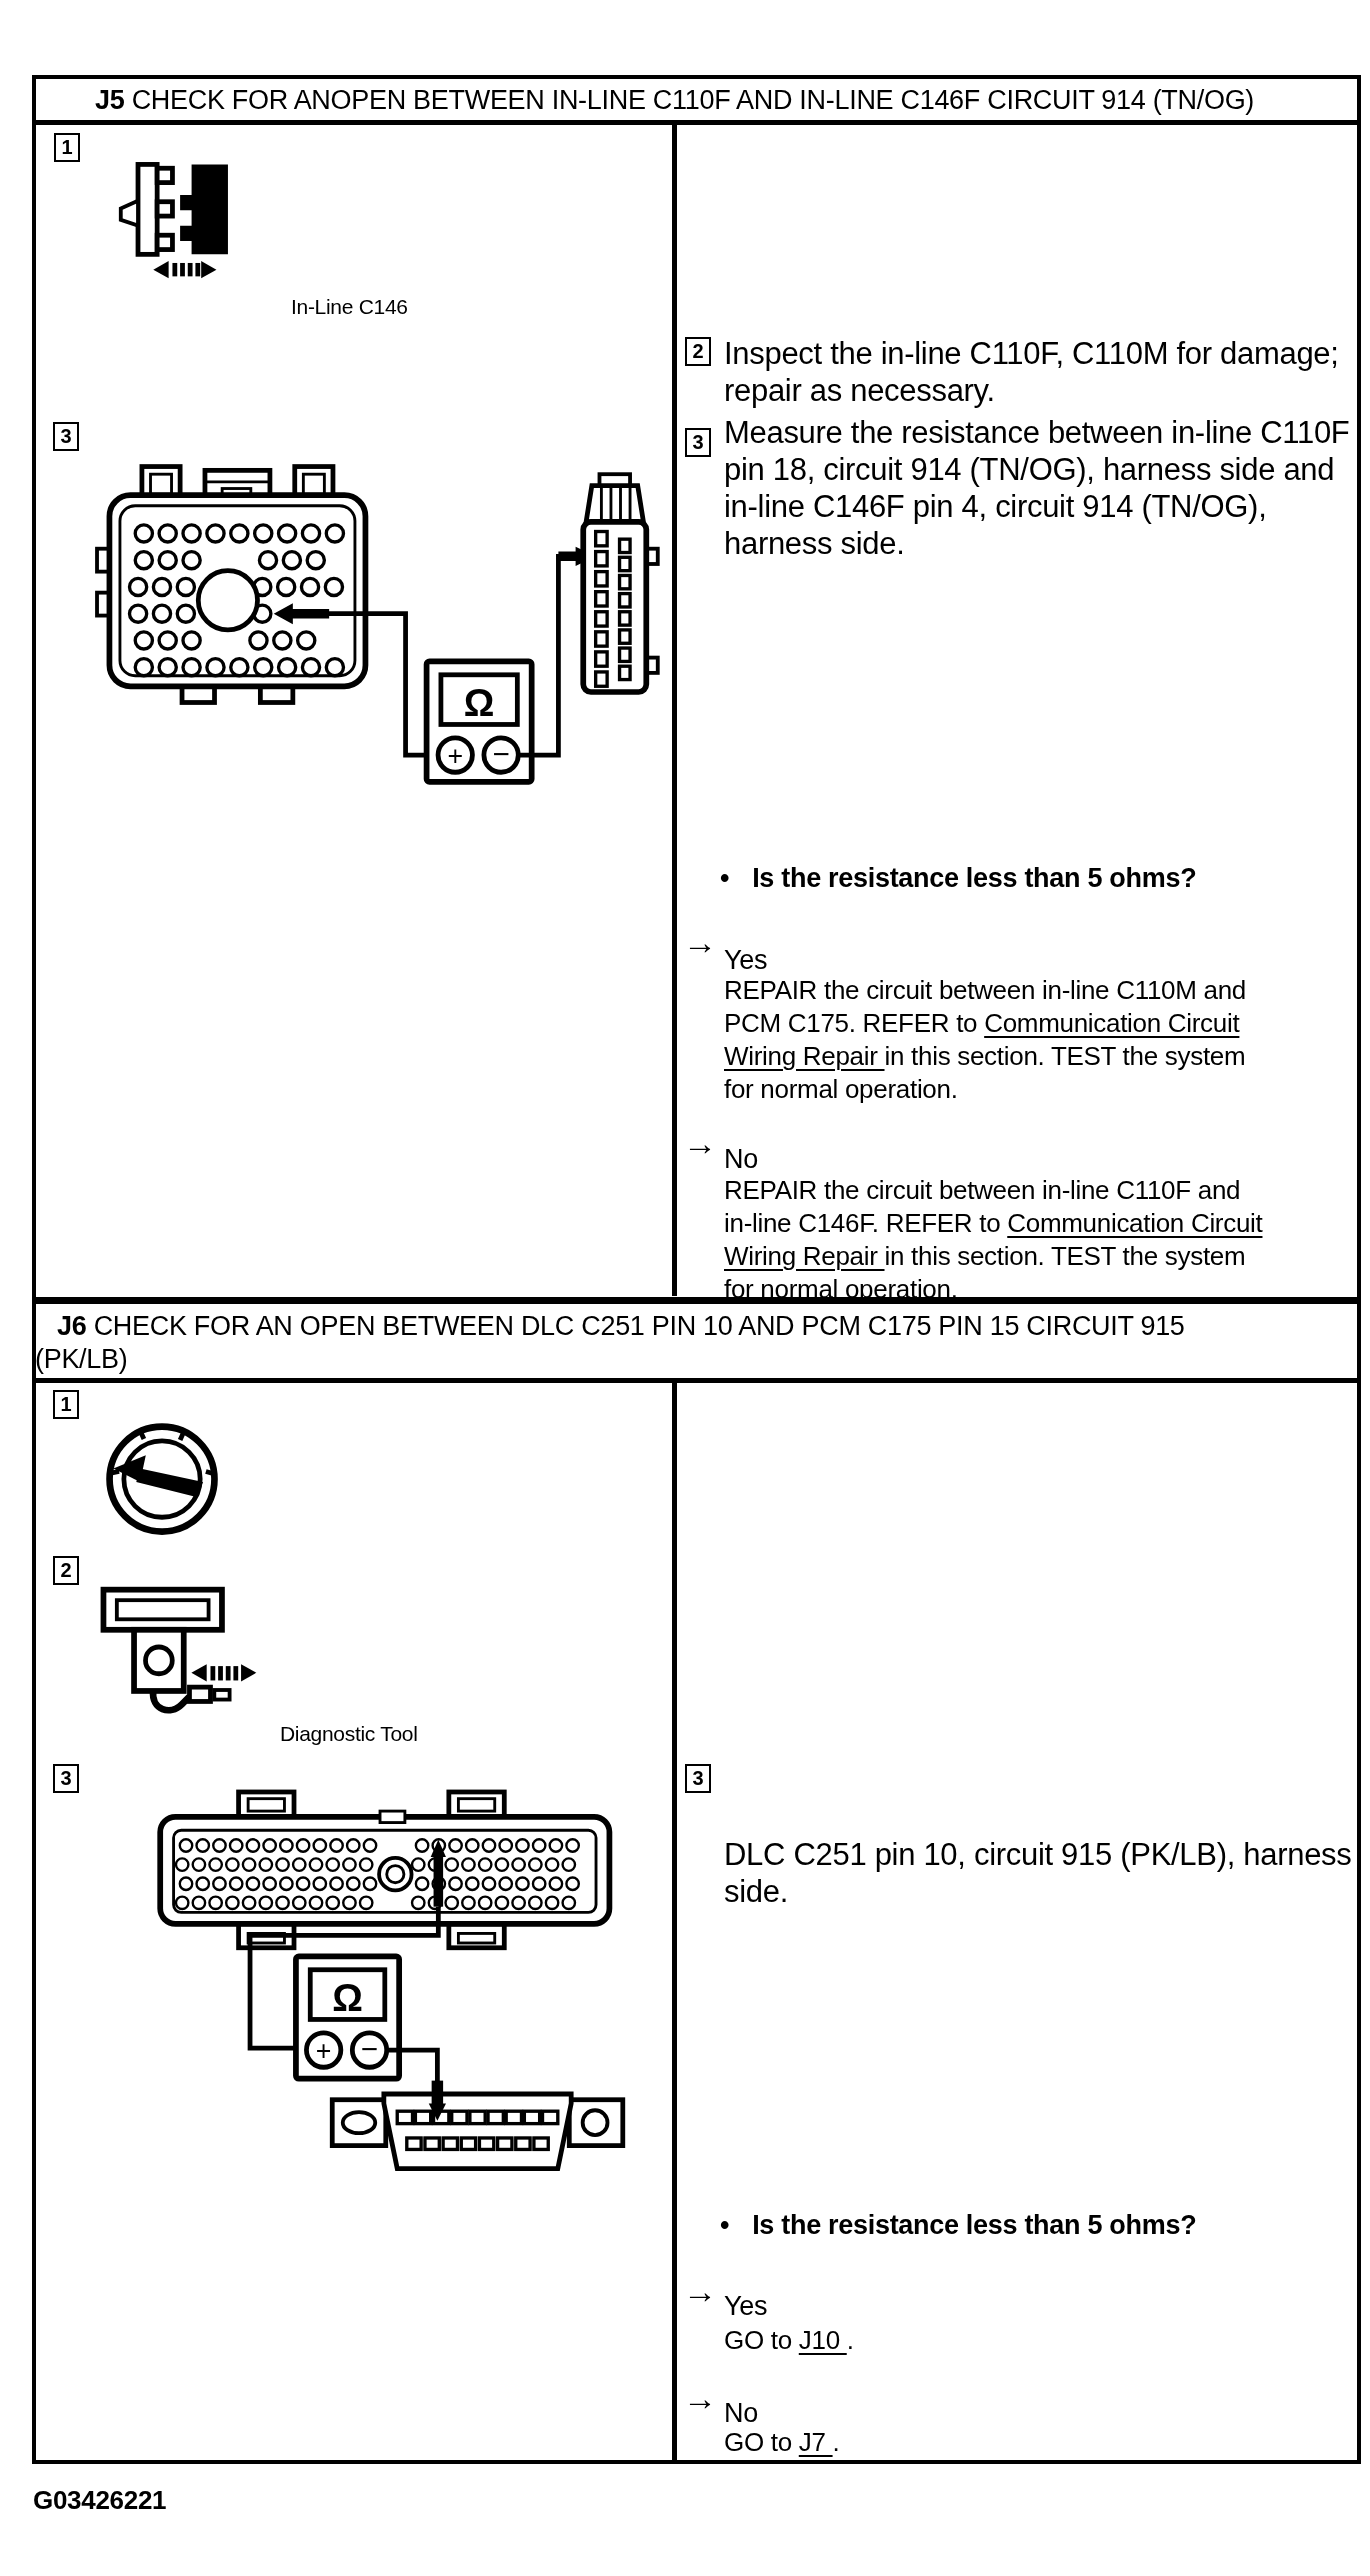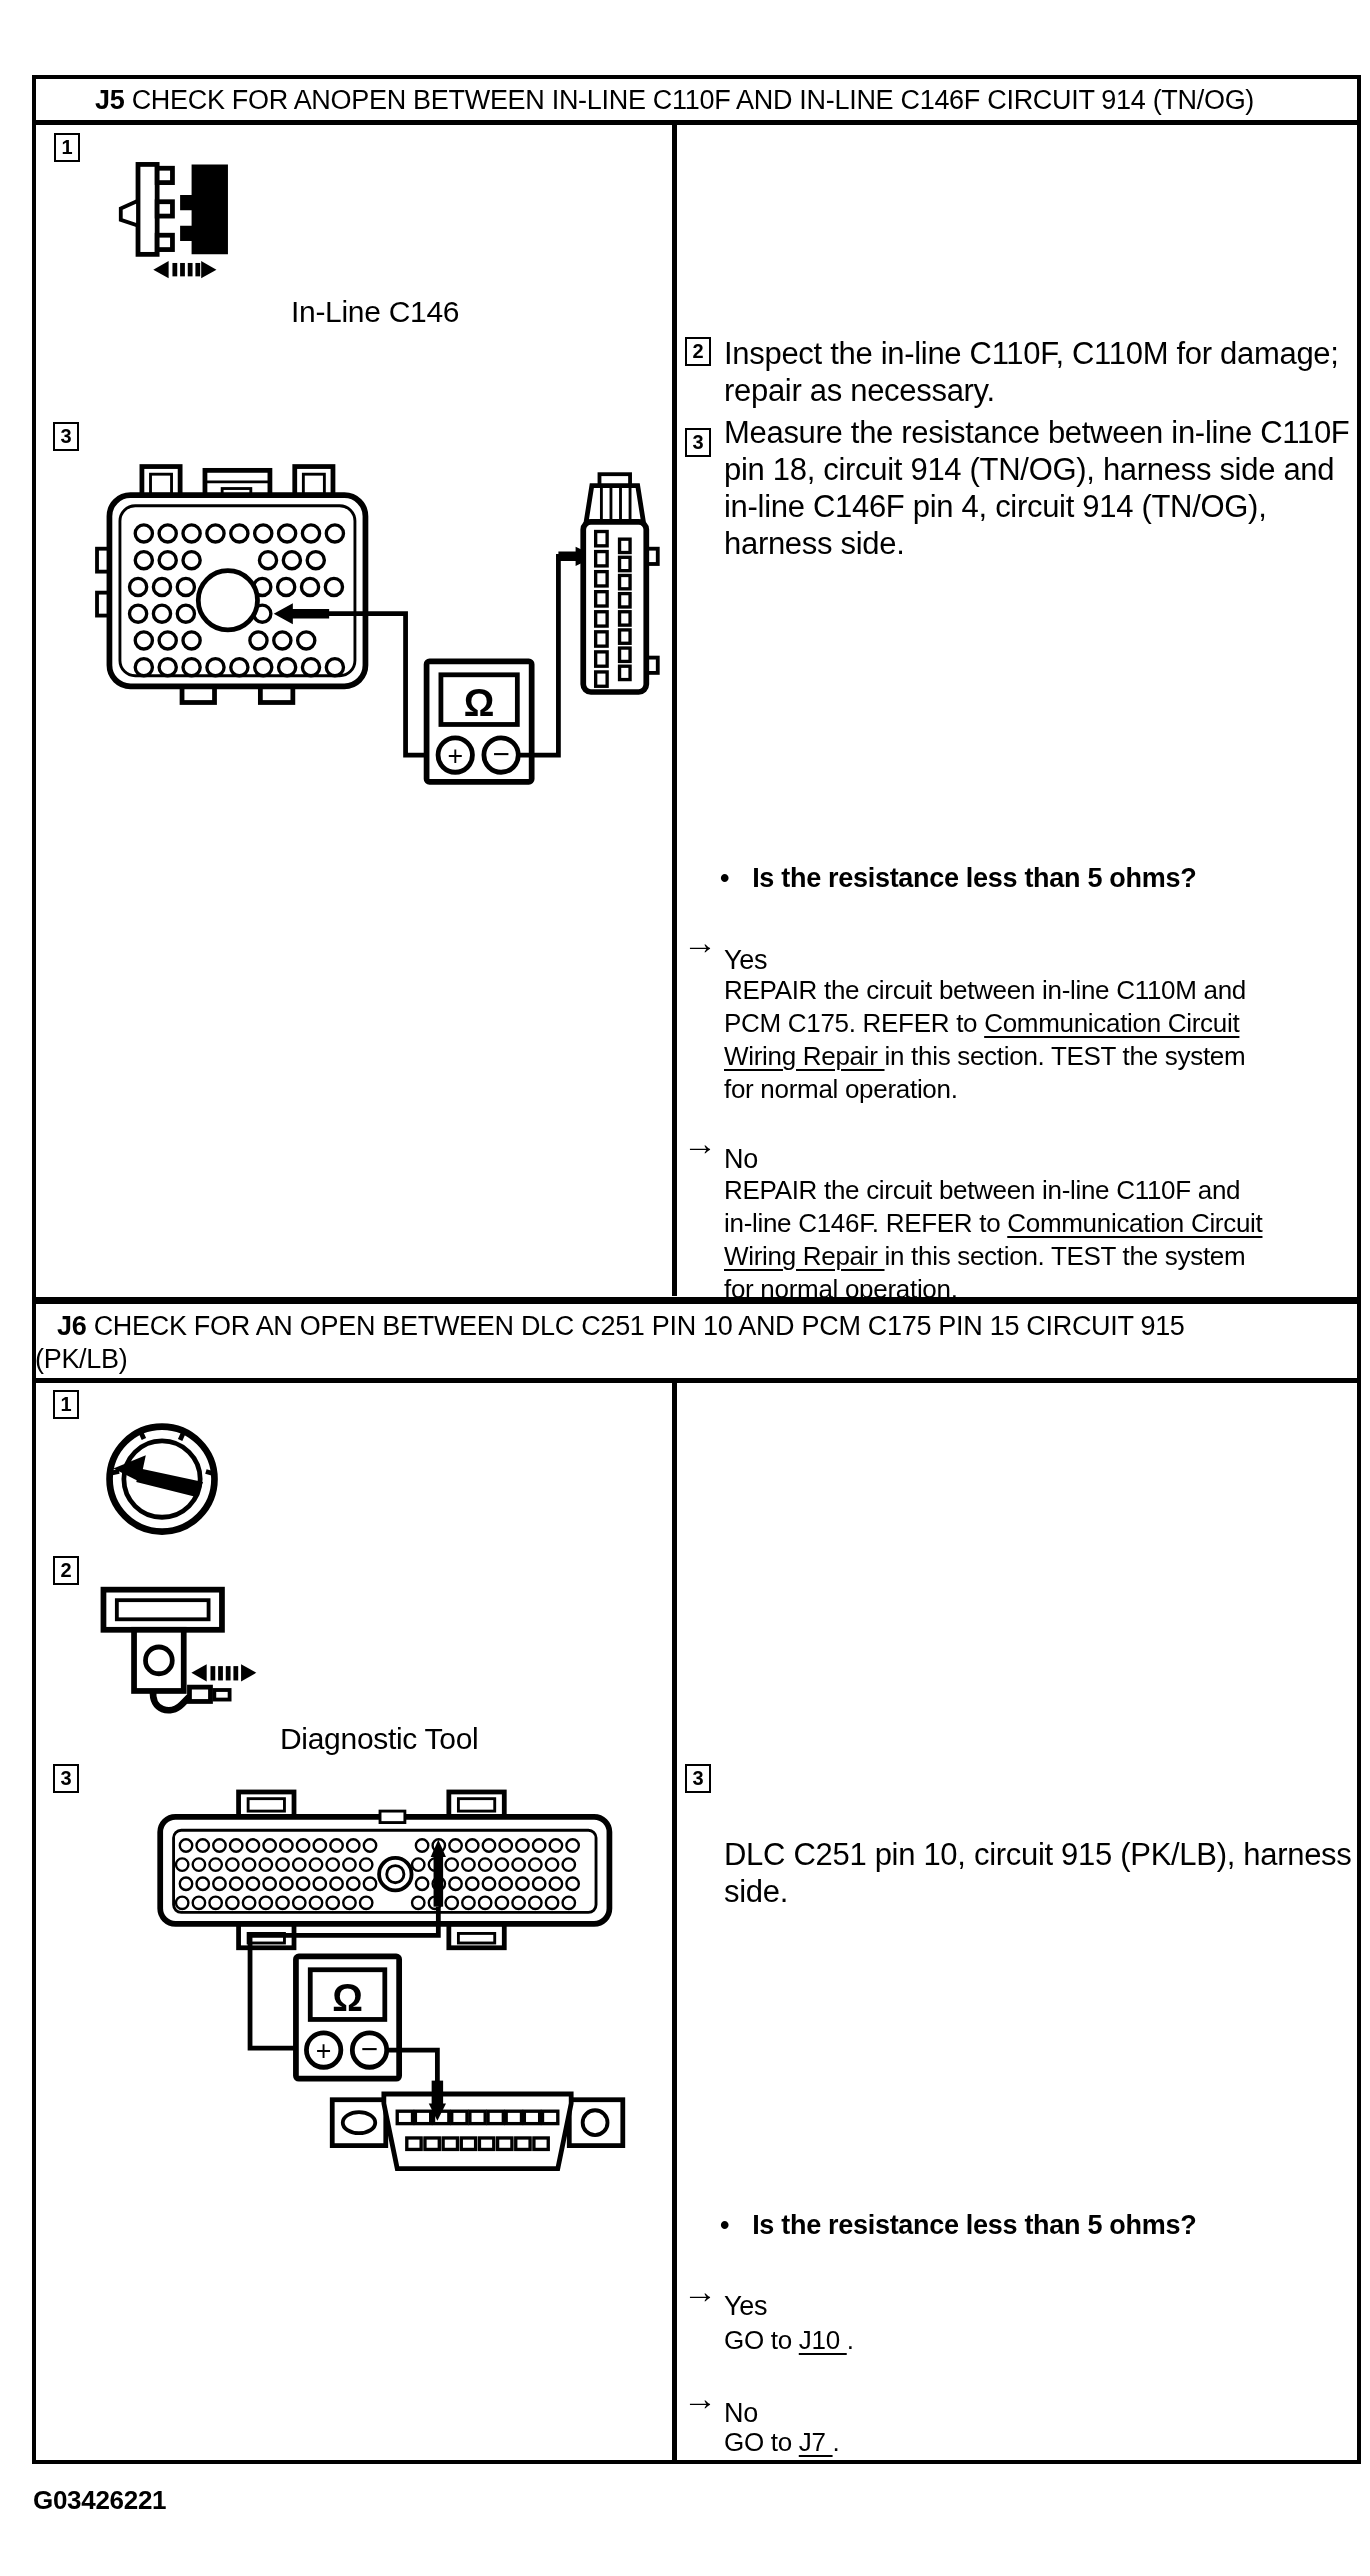--- a/index.html
+++ b/index.html
@@ -18,21 +18,21 @@
   .u{text-decoration:underline;text-decoration-thickness:1.9px;text-underline-offset:3.8px;}
   .stepbox{
     position:absolute;width:26px;height:29px;border:2.9px solid #000;box-sizing:border-box;
     display:flex;align-items:center;justify-content:center;
     font-size:20px;font-weight:bold;background:#fff;
   }
   .arrow{position:absolute;font-size:34px;line-height:27px;letter-spacing:-1px;}
   .anslabel{position:absolute;font-size:27px;font-weight:normal;letter-spacing:-0.3px;}
   .qrow{position:absolute;font-size:27px;font-weight:bold;letter-spacing:-0.3px;white-space:nowrap;}
   .qrow .dot{margin-right:23px;}
-  .caption{position:absolute;font-size:30px;letter-spacing:-0.3px;white-space:nowrap;}
+  .caption{position:absolute;font-size:21px;letter-spacing:-0.3px;white-space:nowrap;}
   .figid{position:absolute;font-size:26px;font-weight:bold;letter-spacing:-0.3px;}
   svg{position:absolute;overflow:visible;}
   svg text{font-family:"Liberation Sans", sans-serif;}
 </style>
 </head>
 <body>
 
 <div class="abs" style="left:32px;top:75px;width:1329px;height:2389px;border:4.8px solid #000;box-sizing:border-box;"></div>
 <div class="hline" style="left:32px;top:120px;width:1329px;height:4.8px;"></div>
 <div class="vline" style="left:672px;top:125px;width:4.8px;height:1171px;"></div>

